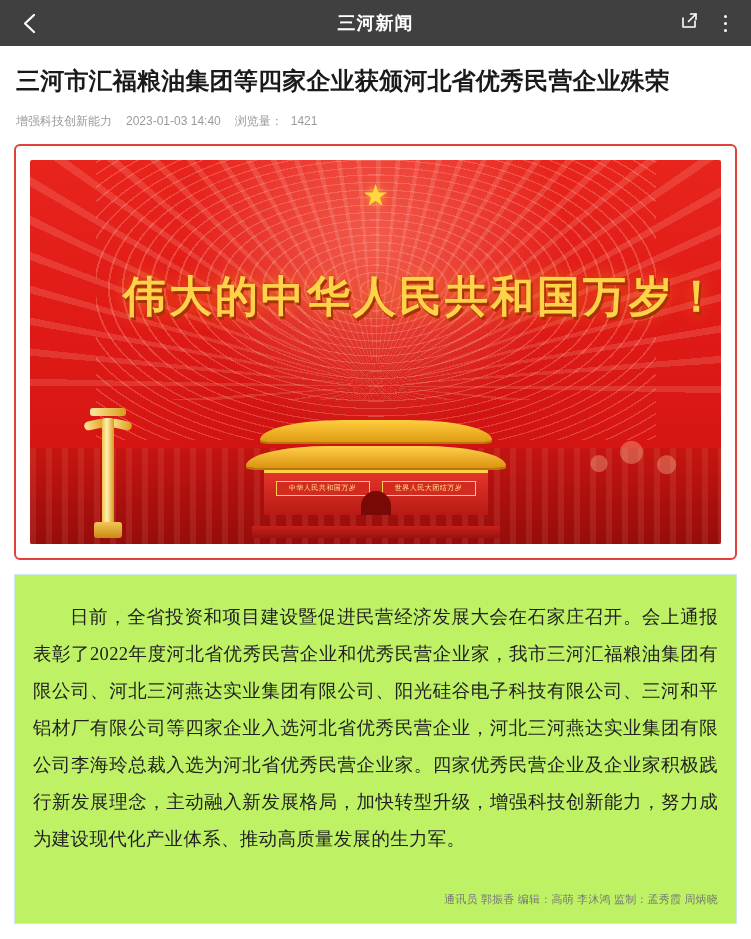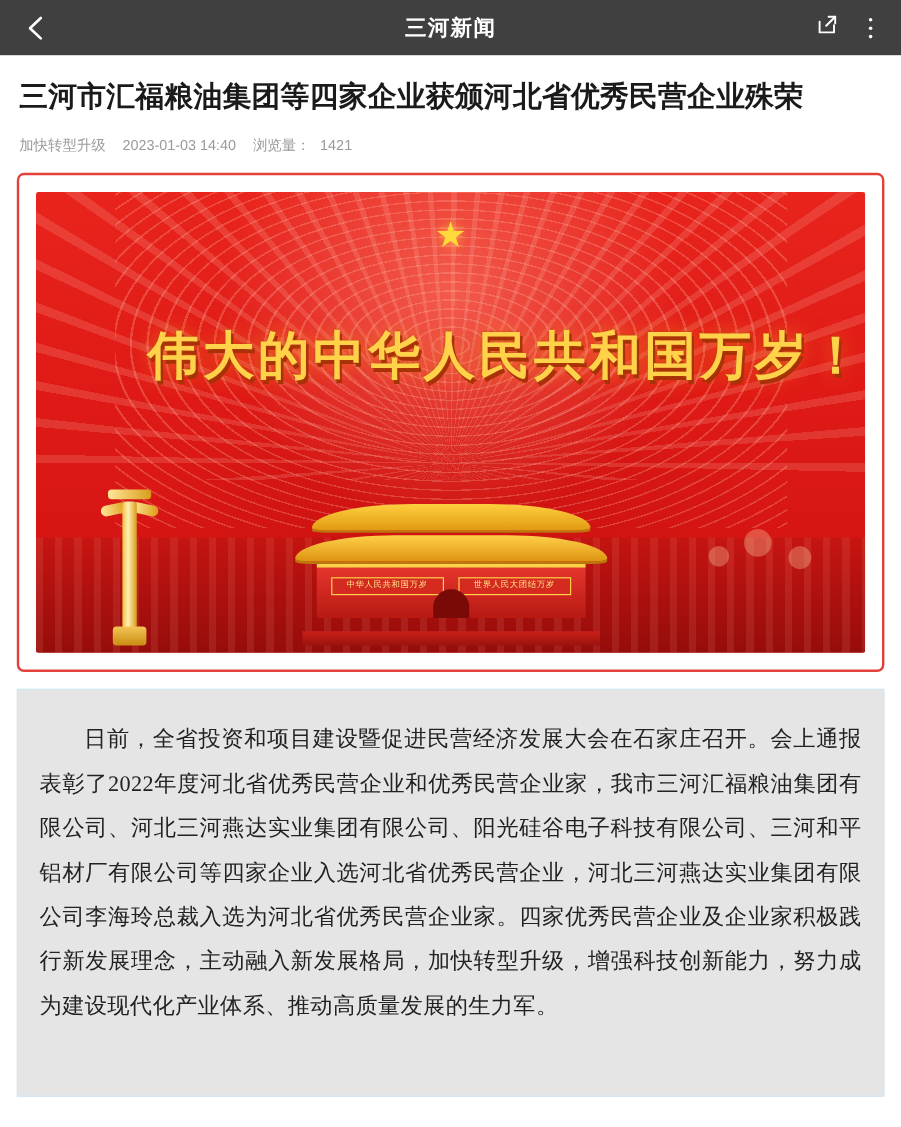--- a/index.html
+++ b/index.html
@@ -325,21 +325,21 @@
   }
 
   
   .body-card {
     margin: 0 14px 0 14px;
     border: 1px solid #cfe6f4;
     border-top: 1px solid #cfe6f4;
     box-sizing: border-box;
     padding: 24px 18px 16px 18px;
     min-height: 340px;
-    background: #e5e5e5;
+    background: #bef264;
   }
   .body-text {
     font-family: "Liberation Serif", "DejaVu Serif", serif;
     font-size: 18.5px;
     line-height: 2.0;
     color: #222222;
     text-align: justify;
     text-indent: 2em;
     margin: 0;
     letter-spacing: 0.3px;
@@ -382,21 +382,21 @@
           <i></i>
           <i></i>
       </span>
     </div>
   </div>
 </div>
 
 <div class="article-head">
   <h1 class="headline">三河市汇福粮油集团等四家企业获颁河北省优秀民营企业殊荣</h1>
   <div class="meta-row">
-    <span class="meta-item">加快转型升级</span>
+    <span class="meta-item">增强科技创新能力</span>
     <span class="meta-item">2023-01-03 14:40</span>
     <span class="meta-item meta-views">
       <span>浏览量：</span><span class="count">1421</span>
     </span>
   </div>
 </div>
 
 <div class="image-card">
   <div class="poster">
     <div class="rings"></div>
@@ -426,13 +426,14 @@
         <div class="pillar-wing r"></div>
         <div class="pillar-col"></div>
         <div class="pillar-base"></div>
       </div>
     </div>
   </div>
 </div>
 
 <div class="body-card">
   <p class="body-text">日前，全省投资和项目建设暨促进民营经济发展大会在石家庄召开。会上通报表彰了2022年度河北省优秀民营企业和优秀民营企业家，我市三河汇福粮油集团有限公司、河北三河燕达实业集团有限公司、阳光硅谷电子科技有限公司、三河和平铝材厂有限公司等四家企业入选河北省优秀民营企业，河北三河燕达实业集团有限公司李海玲总裁入选为河北省优秀民营企业家。四家优秀民营企业及企业家积极践行新发展理念，主动融入新发展格局，加快转型升级，增强科技创新能力，努力成为建设现代化产业体系、推动高质量发展的生力军。</p>
+  <div class="credits">通讯员 郭振香 编辑：高萌 李沐鸿 监制：孟秀霞 周炳晓</div>
 </div>
 
 </body></html>

